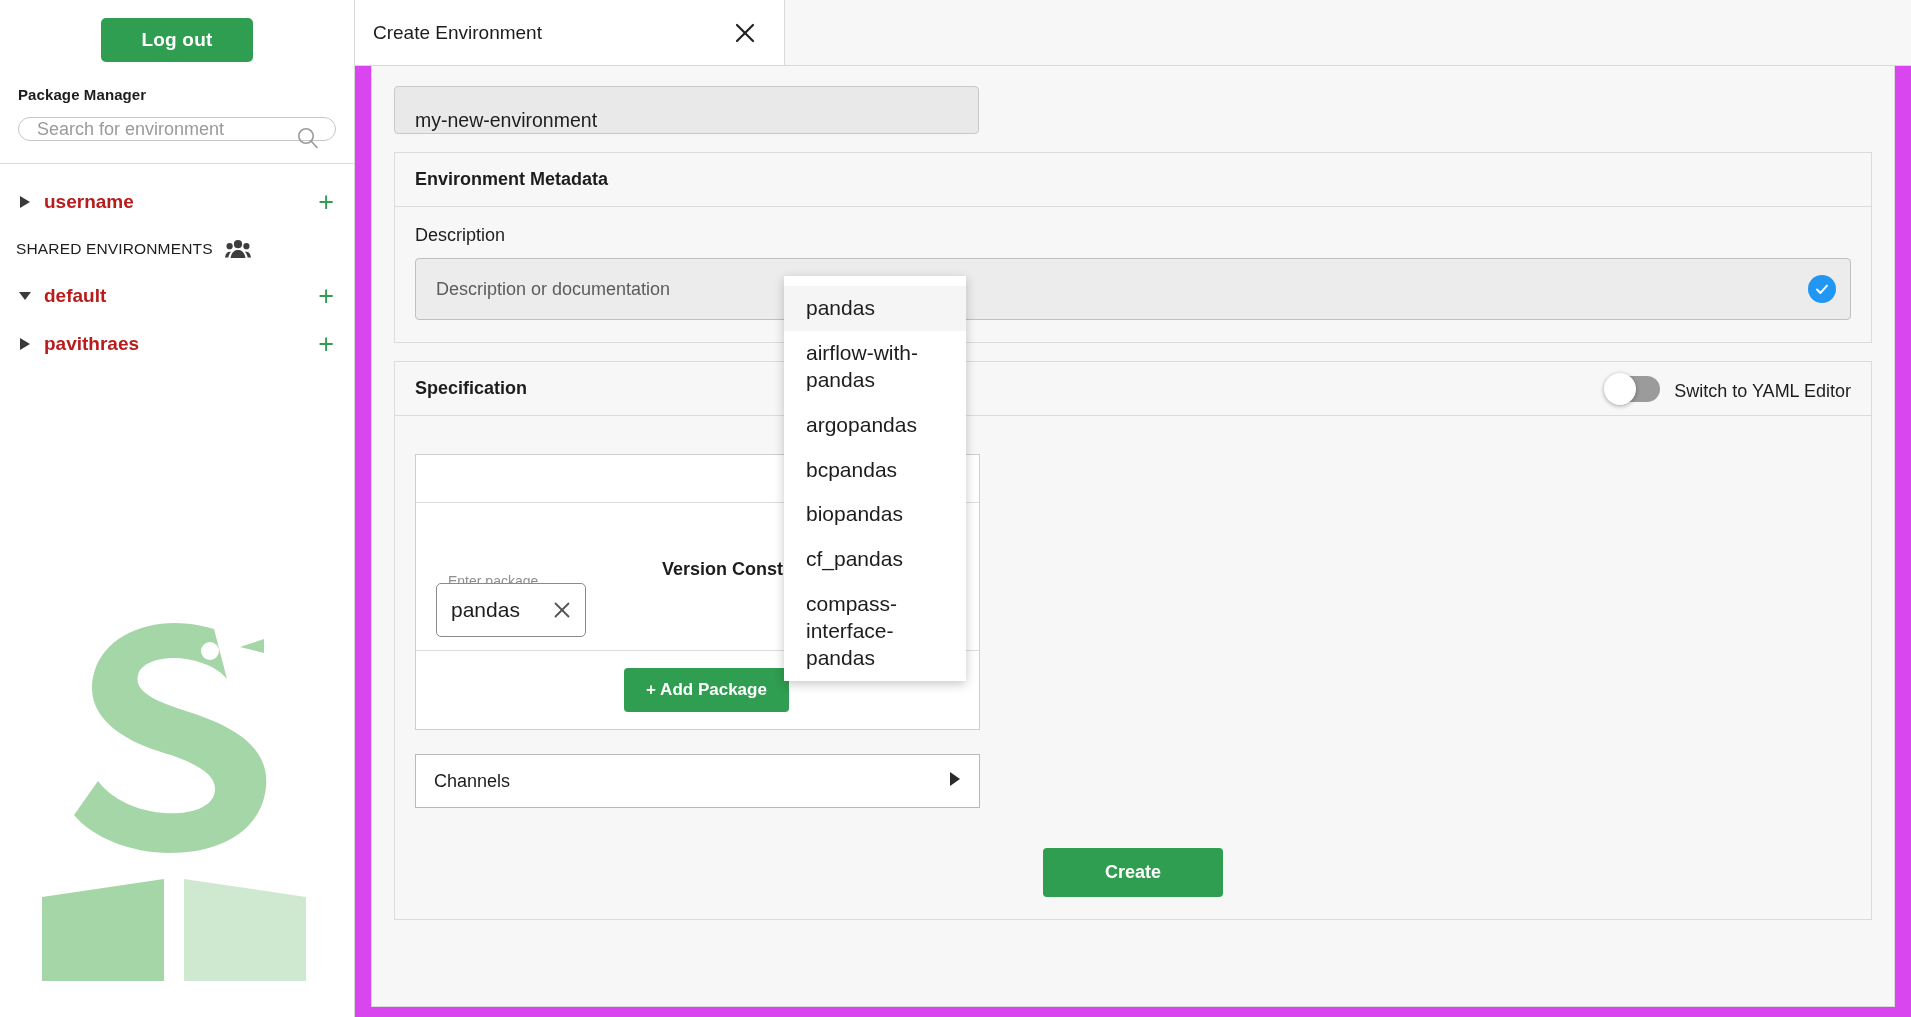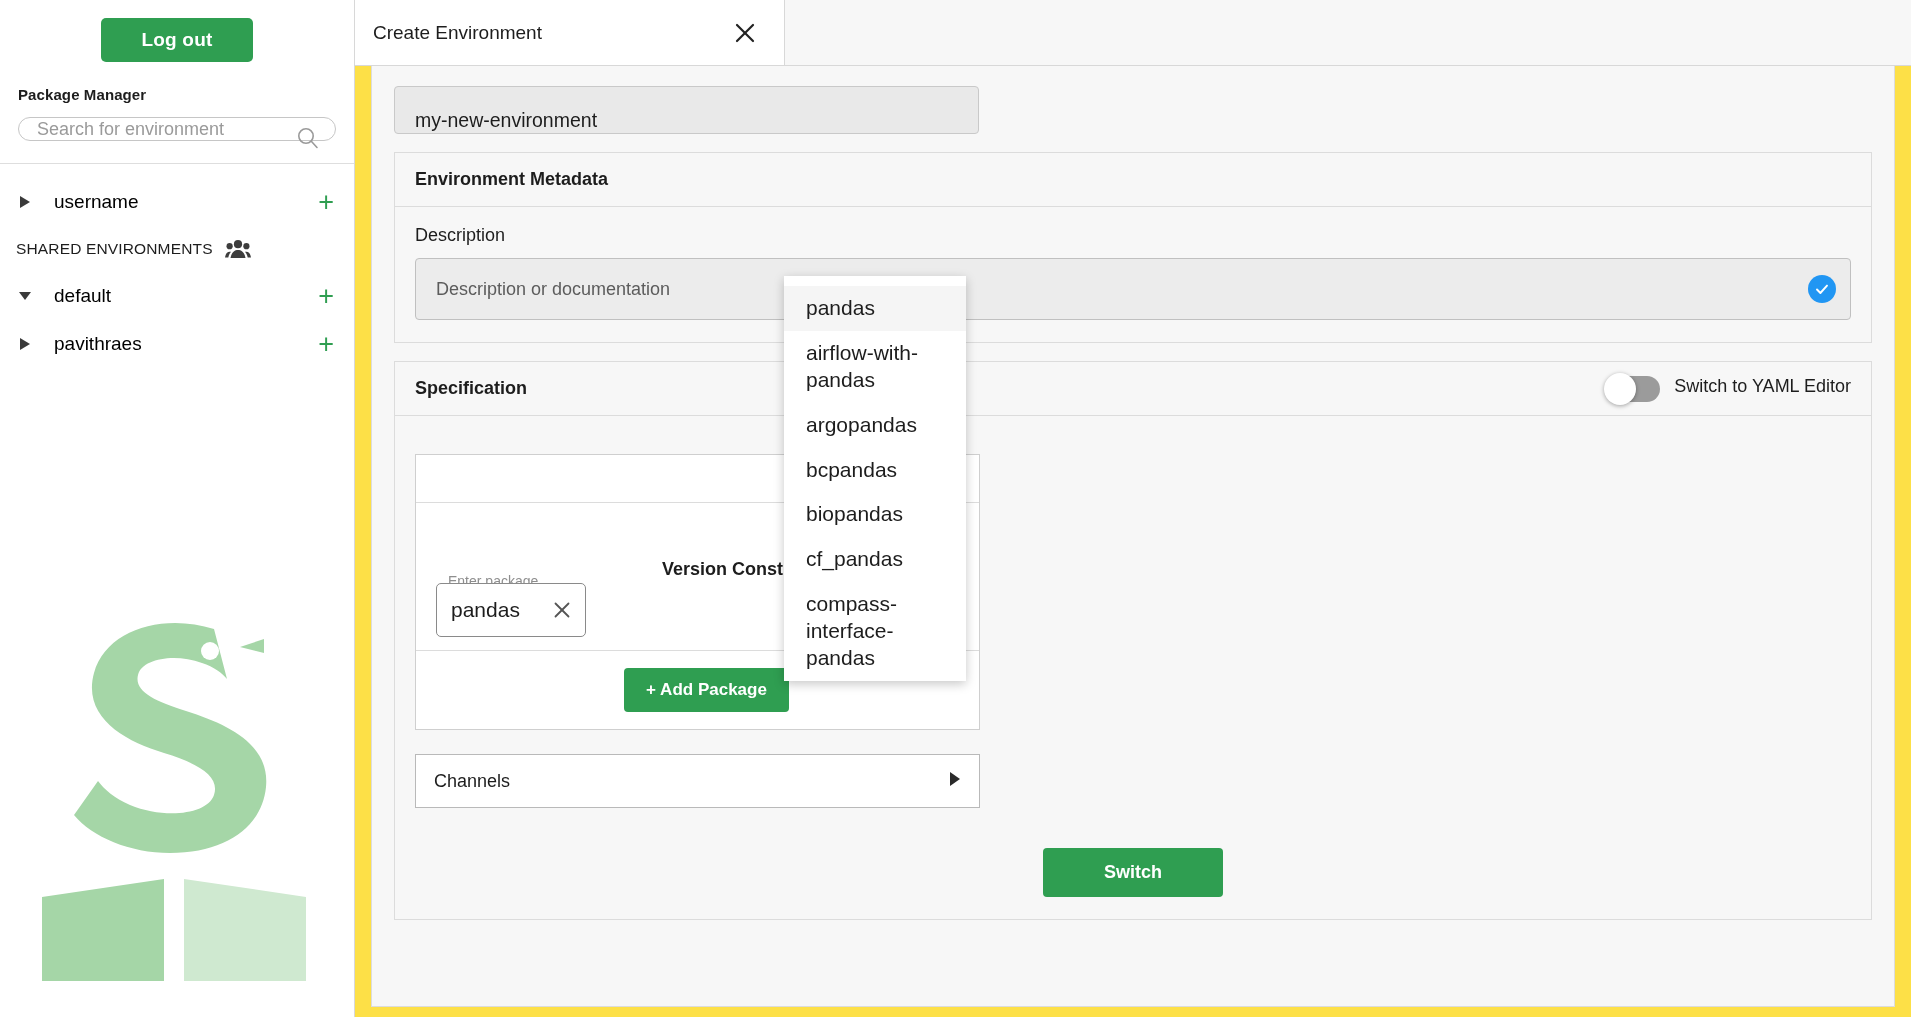--- a/index.html
+++ b/index.html
@@ -73,24 +73,24 @@
     display: flex;
     align-items: center;
     height: 48px;
     padding: 0 18px 0 14px;
     cursor: pointer;
   }
   .caret { width: 22px; display: flex; align-items: center; justify-content: center; }
   .caret svg { display: block; }
   .tree-label {
     font-size: 19px;
-    font-weight: normal;
-    color: #000000;
+    font-weight: bold;
+    color: #b91c1c;
     flex: 1;
-    margin-left: 18px;
+    margin-left: 8px;
   }
   .plus {
     color: #2f9e51;
     font-size: 27px;
     line-height: 1;
     font-weight: 400;
     cursor: pointer;
     padding-right: 2px;
   }
   .shared-row {
@@ -114,21 +114,21 @@
     bottom: 36px;
     width: 330px;
     height: 380px;
     pointer-events: none;
   }
 
   
   .main {
     flex: 1;
     position: relative;
-    background: #fde047;
+    background: #d946ef;
     height: 100%;
   }
   .tabbar {
     height: 66px;
     background: #f7f7f7;
     border-bottom: 1px solid #d8d8d8;
     display: flex;
     align-items: stretch;
   }
   .tab {
@@ -204,21 +204,21 @@
     font-family: "Liberation Sans", sans-serif;
   }
   .desc-field input::placeholder { color: #5c5c5c; }
   .check-btn {
     position: absolute; right: 14px; top: 50%; transform: translateY(-50%);
     width: 28px; height: 28px; border-radius: 50%;
     background: #2196f3; display: flex; align-items: center; justify-content: center;
     cursor: pointer; border: none;
   }
 
-  .toggle-wrap { display: flex; align-items: flex-start; gap: 14px; font-weight: normal; }
+  .toggle-wrap { display: flex; align-items: flex-end; gap: 14px; font-weight: normal; }
   .toggle {
     width: 54px; height: 26px; border-radius: 14px; background: #9b9b9b;
     position: relative; cursor: pointer; flex: 0 0 54px;
   }
   .toggle .knob {
     position: absolute; left: -2px; top: -3px;
     width: 32px; height: 32px; border-radius: 50%;
     background: #fff; box-shadow: 0 1px 4px rgba(0,0,0,.35);
   }
   .toggle-label { font-size: 18px; color: #1d1d1d; font-weight: normal; }
@@ -516,21 +516,21 @@
           <div class="channels-box">
             <span class="channels-label">Channels</span>
             <span>
               <svg width="12" height="16" viewBox="0 0 12 16">
                   <polygon points="1,1 11,8 1,15" fill="#2a2a2a"></polygon>
                 </svg>
             </span>
           </div>
 
           <div class="create-row">
-            <button class="create-btn">Switch</button>
+            <button class="create-btn">Create</button>
           </div>
 
         </div>
       </div>
 
       <div class="ac-dropdown">
         <div class="ac-item selected">pandas</div>
         <div class="ac-item">airflow-with-pandas</div>
         <div class="ac-item">argopandas</div>
         <div class="ac-item">bcpandas</div>

